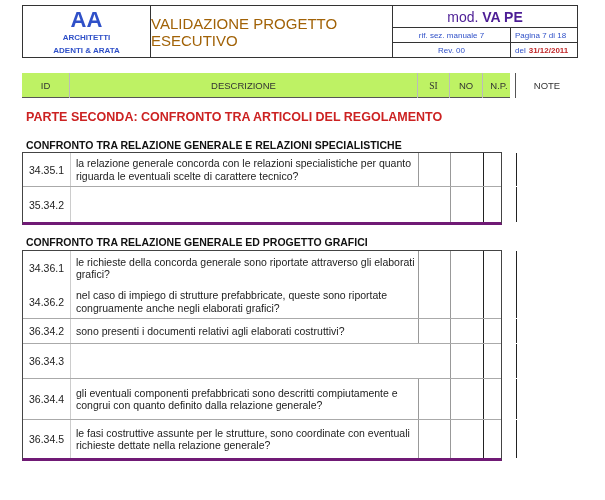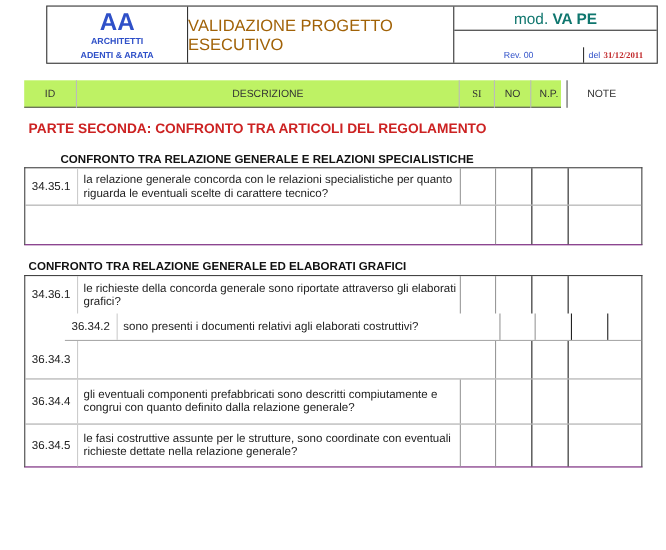--- a/index.html
+++ b/index.html
@@ -1,42 +1,42 @@
 <!DOCTYPE html>
 <html><head>
 <meta charset="utf-8">
 <style>
   html, body { margin:0; padding:0; background:#ffffff; }
   body { width:605px; height:500px; position:relative; overflow:hidden; font-family:"Liberation Sans", sans-serif; color:#222; }
   .abs { position:absolute; box-sizing:border-box; }
 
   
-  .hdr { left:22px; top:5px; width:556px; height:53px; border:1px solid #333;margin-left:20px; }
+  .hdr { left:22px; top:5px; width:556px; height:53px; border:1px solid #333; }
   .logo { left:0; top:0; width:128px; height:51px; border-right:1px solid #333; text-align:center; }
   .logo .aa { font-weight:bold; color:#2f50c8; font-size:22px; line-height:22px; margin-top:3px; letter-spacing:0px; }
   .logo .sub { font-weight:bold; color:#2f50c8; font-size:8px; line-height:13px; }
   .title { left:128px; top:0; width:242px; height:51px; border-right:1px solid #333; display:flex; align-items:center; justify-content:center; font-weight:normal; color:#a16207; font-size:15px; }
   .right { left:370px; top:0; width:184px; height:51px; }
-  .mod { left:0; top:0; width:184px; height:22px; border-bottom:1px solid #333; text-align:center; font-size:14px; line-height:22px; color:#0f766e; }
+  .mod { left:0; top:0; width:184px; height:22px; border-bottom:1px solid #333; text-align:center; font-size:14px; line-height:22px; color:#4c1d95; }
   .mod b { font-weight:bold; }
   .r2 { left:0; top:22px; width:184px; height:15px; border-bottom:1px solid #333; font-size:8px; color:#2f50c8; }
   .r3 { left:0; top:37px; width:184px; height:14px; font-size:8px; color:#2f50c8; }
   .cellL { left:0; top:0; width:118px; height:100%; border-right:1px solid #333; text-align:center; display:flex; align-items:center; justify-content:center; }
   .cellR { left:118px; top:0; width:66px; height:100%; display:flex; align-items:center; padding-left:4px; }
-  .red { color:#c0282a; font-weight:bold; margin-left:3px;font-family:Liberation Serif, serif; }
+  .red { color:#c0282a; font-weight:bold; margin-left:3px; }
 
   
   .colhdr { left:22px; top:73px; width:488px; height:25px; background:#bef264; border-bottom:1px solid #555; font-size:9.5px; color:#333; }
   .colhdr .c { position:absolute; top:0; height:25px; display:flex; align-items:center; justify-content:center; border-right:1px solid #bbb; box-sizing:border-box; }
 
   .part { left:26px; top:110px; font-size:12.5px; font-weight:bold; color:#cc2222; }
   .sect { left:26px; font-size:10.5px; font-weight:bold; color:#111; }
 
   
-  .tbl { left:22px; width:562px; border-top:1px solid #444; border-bottom:1px solid #701a75; }
+  .tbl { left:22px; width:480px; border-top:1px solid #444; border-bottom:3px solid #701a75; }
   .row { position:relative; box-sizing:border-box; border-bottom:1px solid #aaa; }
   .row.dark { border-bottom:1px solid #333; }
   .row:last-child { border-bottom:none; }
   .row .id { position:absolute; left:0; top:0; width:48px; height:100%; display:flex; align-items:center; justify-content:center; font-size:10.5px; border-right:1px solid #ccc; box-sizing:border-box; }
   .row .desc { position:absolute; left:48px; top:0; width:348px; height:100%; display:flex; align-items:center; padding-left:5px; box-sizing:border-box; font-size:10.5px; line-height:12.5px; border-right:1px solid #999; }
   .row .chk { position:absolute; top:0; height:100%; box-sizing:border-box; }
   .chk.si { left:396px; width:32px; border-right:1px solid #999; }
   .chk.no { left:428px; width:33px; border-right:1px solid #222; }
   .chk.np { left:461px; width:33px; border-right:1px solid #222; }
   .chk.note { left:494px; width:62px; }
@@ -50,20 +50,24 @@
     <div class="aa">AA</div>
     <div class="sub">ARCHITETTI</div>
     <div class="sub">ADENTI &amp; ARATA</div>
   </div>
   <div class="abs title">VALIDAZIONE PROGETTO ESECUTIVO</div>
   <div class="abs right">
     <div class="abs mod">
       <span>mod.</span>
       <b>VA PE</b>
     </div>
+    <div class="abs r2">
+      <div class="abs cellL">rif. sez. manuale 7</div>
+      <div class="abs cellR">Pagina 7 di 18</div>
+    </div>
     <div class="abs r3">
       <div class="abs cellL">Rev. 00</div>
       <div class="abs cellR">
         <span>del</span>
         <span class="red">31/12/2011</span>
       </div>
     </div>
   </div>
 </div>
 
@@ -71,49 +75,58 @@
   <div class="c" style="left:0;width:48px;">ID</div>
   <div class="c" style="left:48px;width:348px;">DESCRIZIONE</div>
   <div class="c" style="left:396px;width:32px;font-family:Liberation Serif, serif;">SI</div>
   <div class="c" style="left:428px;width:33px;">NO</div>
   <div class="c" style="left:461px;width:33px;border-right:1px solid #555;">N.P.</div>
   <div class="c" style="left:494px;width:62px;border-right:none;">NOTE</div>
 </div>
 
 <div class="abs part">PARTE SECONDA: CONFRONTO TRA ARTICOLI DEL REGOLAMENTO</div>
 
-<div class="abs sect" style="top:139px;margin-left:29px;">CONFRONTO TRA RELAZIONE GENERALE E RELAZIONI SPECIALISTICHE</div>
+<div class="abs sect" style="top:139px;">CONFRONTO TRA RELAZIONE GENERALE E RELAZIONI SPECIALISTICHE</div>
 <div class="abs tbl" style="top:152px;">
   <div class="row" style="height:34px;">
     <div class="id">34.35.1</div>
     <div class="desc">la relazione generale concorda con le relazioni specialistiche per quanto riguarda le eventuali scelte di carattere tecnico?</div>
     <div class="chk si"></div>
     <div class="chk no"></div>
     <div class="chk np"></div>
     <div class="chk note"></div>
   </div>
   <div class="row" style="height:35px;">
+    <div class="id">35.34.2</div>
     <div class="chk si"></div>
     <div class="chk no"></div>
     <div class="chk np"></div>
     <div class="chk note"></div>
   </div>
 </div>
 
-<div class="abs sect" style="top:236px;">CONFRONTO TRA RELAZIONE GENERALE ED ELABORATI GRAFICI</div>
+<div class="abs sect" style="top:236px;">CONFRONTO TRA RELAZIONE GENERALE ED PROGETTO GRAFICI</div>
 <div class="abs tbl" style="top:250px;">
   <div class="row" style="height:34px;border-bottom:none;">
     <div class="id">34.36.1</div>
     <div class="desc">le richieste della concorda generale sono riportate attraverso gli elaborati grafici?</div>
     <div class="chk si"></div>
     <div class="chk no"></div>
     <div class="chk np"></div>
     <div class="chk note"></div>
   </div>
-  <div class="row" style="height:25px;margin-left:36px;">
+  <div class="row" style="height:34px;">
+    <div class="id">34.36.2</div>
+    <div class="desc">nel caso di impiego di strutture prefabbricate, queste sono riportate congruamente anche negli elaborati grafici?</div>
+    <div class="chk si"></div>
+    <div class="chk no"></div>
+    <div class="chk np"></div>
+    <div class="chk note"></div>
+  </div>
+  <div class="row" style="height:25px;">
     <div class="id">36.34.2</div>
     <div class="desc">sono presenti i documenti relativi agli elaborati costruttivi?</div>
     <div class="chk si"></div>
     <div class="chk no"></div>
     <div class="chk np"></div>
     <div class="chk note"></div>
   </div>
   <div class="row" style="height:35px;">
     <div class="id">36.34.3</div>
     <div class="chk si"></div>

